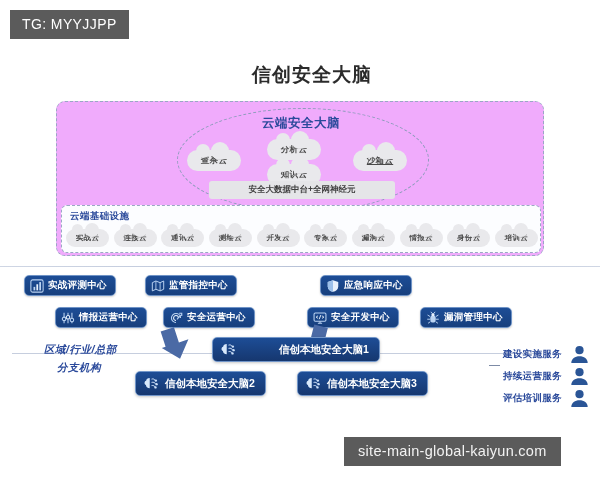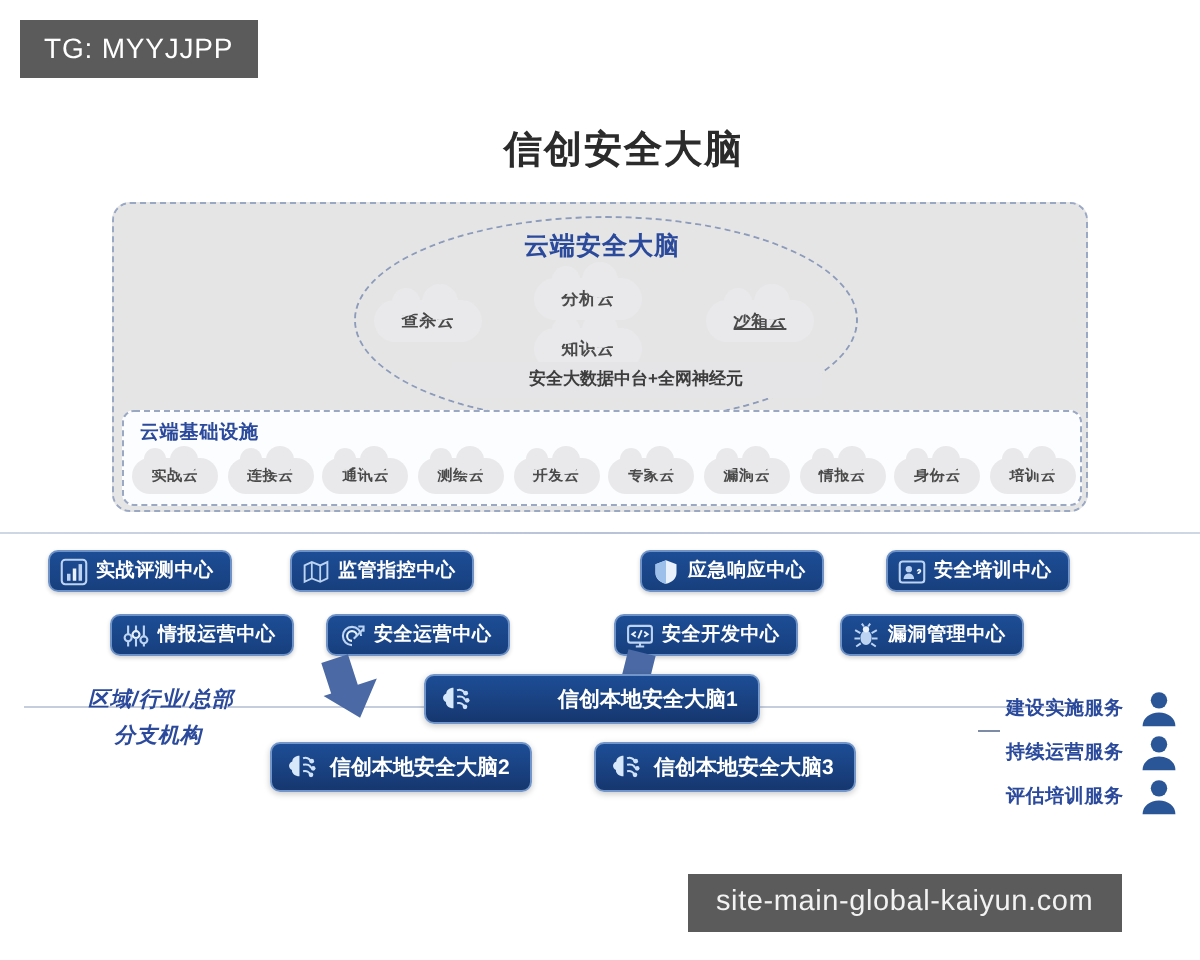--- a/index.html
+++ b/index.html
@@ -36,21 +36,21 @@
     font-size: 19px; font-weight: 700; color: #2b2b2b;
     letter-spacing: 1px;
   }
 
   
   .cloud-panel {
     position: absolute; left: 56px; top: 101px;
     width: 488px; height: 155px;
     border: 1px dashed #9aa8c4;
     border-radius: 9px;
-    background: #e5e5e5;
+    background: #f0abfc;
   }
   .cloud-ellipse {
     position: absolute; left: 120px; top: 6px;
     width: 252px; height: 104px;
     border: 1px dashed #8d9cbb;
     border-radius: 50%;
     background: transparent;
   }
   .cloud-brain-title {
     position: absolute; left: 0; top: 13px; width: 488px;
@@ -77,21 +77,20 @@
 
   .puff-top { width: 54px; height: 21px; }
 
   .databar {
     position: absolute; left: 152px; top: 79px;
     width: 186px; height: 18px;
     background: #e5e5e8; border-radius: 3px;
     display: flex; align-items: center; justify-content: center;
     font-size: 8.5px; font-weight: 700; color: #3d3d3d;
     white-space: nowrap;
-    margin-left: 16px;
   }
 
   
   .infra-panel {
     position: absolute; left: 4px; top: 103px;
     width: 480px; height: 48px;
     border: 1px dashed #9aa8c4; border-radius: 6px;
     background: #fcfdff;
   }
   .infra-title {
@@ -239,31 +238,20 @@
     <div class="pill" style="left:320px; top:9px;">
       <span class="ic">
         <svg viewBox="0 0 16 16">
             <path d="M8 1.3 14 3.5v5c0 3.2-2.6 5.3-6 6.2-3.4-.9-6-3-6-6.2v-5z" fill="#e8f1fc"></path>
             <path d="M8 1.3v13.4c-3.4-.9-6-3-6-6.2v-5z" fill="#9cc0ea"></path>
           </svg>
       </span>
       <span>应急响应中心</span>
     </div>
 
-    <div class="pill" style="left:443px; top:9px;">
-      <span class="ic">
-        <svg viewBox="0 0 16 16">
-            <rect x="1" y="2" width="14" height="12" rx="1.6" fill="none" stroke="#bcd4f2" stroke-width="1.2"></rect>
-            <circle cx="6.2" cy="6.4" r="1.8" fill="#bcd4f2"></circle>
-            <path d="M3.2 12c0-1.9 1.3-3.1 3-3.1s3 1.2 3 3.1z" fill="#bcd4f2"></path>
-            <path d="M11.2 7.6c0-1 .9-1.2 1.4-.7.4.4.2 1-.4 1.3-.4.2-.6.5-.6 1" stroke="#e8f1fc" stroke-width="1" fill="none"></path>
-          </svg>
-      </span>
-      <span>安全培训中心</span>
-    </div>
 
     <div class="pill" style="left:55px; top:41px;">
       <span class="ic">
         <svg viewBox="0 0 16 16">
             <path d="M3.5 2v5M8 2v3M12.5 2v6" stroke="#bcd4f2" stroke-width="1.2"></path>
             <circle cx="3.5" cy="9" r="2" fill="none" stroke="#bcd4f2" stroke-width="1.2"></circle>
             <circle cx="8" cy="7.2" r="2" fill="none" stroke="#e8f1fc" stroke-width="1.2"></circle>
             <circle cx="12.5" cy="10.2" r="2" fill="none" stroke="#bcd4f2" stroke-width="1.2"></circle>
             <path d="M3.5 11v3M8 9.2v4.8M12.5 12.2v1.8" stroke="#bcd4f2" stroke-width="1.2"></path>
           </svg>

